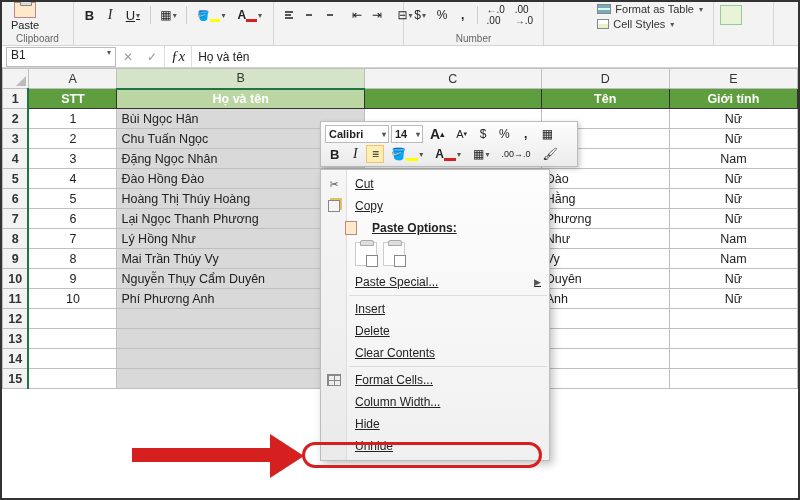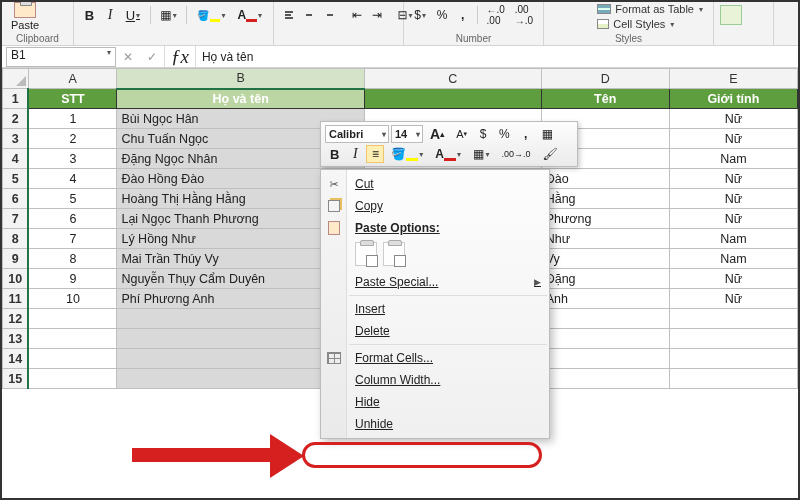--- a/index.html
+++ b/index.html
@@ -84,21 +84,21 @@
   
   .fbar {
     display:flex; align-items:center; height:22px;
     border-bottom:1px solid #d4d4d4; background:#fff;
   }
   .namebox { width:110px; border:1px solid #bbb; height:20px; margin-left:4px;
     display:flex; align-items:flex-start; padding:0 4px; font-size:12px; position:relative;}
   .namebox .dd{ position:absolute; right:4px;}
   .fx-sep { width:24px; display:flex; align-items:center; justify-content:center; color:#999;}
   .fxbtn {
-    font-style:italic; font-family:"Times New Roman",serif; font-size:19px;
+    font-style:italic; font-family:"Times New Roman",serif; font-size:15px;
     padding:0 6px; border-left:1px solid #ddd; border-right:1px solid #ddd; height:100%;
     display:flex; align-items:center;
   }
   .fval { flex:1; padding:0 6px; font-size:12px;}
 
   
   .sheet { position:relative; }
   table.grid { border-collapse:collapse; table-layout:fixed; }
   table.grid th, table.grid td {
     border:1px solid #bfbfbf; height:20px; padding:0 4px;
@@ -156,20 +156,21 @@
     background:linear-gradient(#f6f6f6,#eaeaea); border-right:1px solid #ddd;
   }
   .mitem {
     padding:4px 6px; font-size:12px; position:relative;
     display:flex; align-items:center; min-height:20px;
   }
   .mitem u { text-decoration:underline;}
   .mitem .arrow { margin-left:auto; font-size:9px; color:#555;}
   .mitem.section {
      font-weight:normal;
+     margin-left:17px;
   }
   .msep { height:1px; background:#ddd; margin:2px 0 2px 0;}
   .mitem .ic {
     position:absolute; left:-24px; width:18px; height:16px;
     display:flex; align-items:center; justify-content:center; font-size:12px;
   }
   .ic-cut::before{ content:"✂"; font-size:11px; color:#555;}
   .ic-copy::before{ content:""; display:block; width:10px; height:10px;
      border:1px solid #888; box-shadow:2px -2px 0 #e6c060;}
   .ic-paste::before{ content:""; display:block; width:10px; height:12px;
@@ -287,21 +288,20 @@
         <span class="table-ic"></span>
         <span>Format as Table</span>
           <span class="dd">▾</span>
       </div>
       <div class="fmt-as-table">
         <span class="cell-ic"></span>
         <span>Cell Styles</span>
           <span class="dd">▾</span>
       </div>
     </div>
-    <span class="lb-name">Styles</span>
   </div>
 
   <div class="grp g-cells">
     <div class="row">
       <span class="rbtn" style="width:22px;height:20px;background:#e8f3d8;border:1px solid #9c9"></span>
     </div>
   </div>
 </div>
 
 <div class="fbar">
@@ -370,21 +370,21 @@
           <th class="rowhdr sel">5</th>
           <td class="ctr bdr">4</td>
           <td class="selcol bdr">Đào Hồng Đào</td>
           <td class="bdr"></td>
           <td class="bdr">Đào</td>
           <td class="ctr bdr">Nữ</td>
         </tr>
         <tr>
           <th class="rowhdr sel">6</th>
           <td class="ctr bdr">5</td>
-          <td class="selcol bdr">Hoàng Thị Hằng Hằng</td>
+          <td class="selcol bdr">Hoàng Thị Thúy Hoàng</td>
           <td class="bdr">iúy</td>
           <td class="bdr">Hằng</td>
           <td class="ctr bdr">Nữ</td>
         </tr>
         <tr>
           <th class="rowhdr sel">7</th>
           <td class="ctr bdr">6</td>
           <td class="selcol bdr">Lại Ngọc Thanh Phương</td>
           <td class="bdr">nh</td>
           <td class="bdr">Phương</td>
@@ -404,21 +404,21 @@
           <td class="selcol bdr">Mai Trần Thúy Vy</td>
           <td class="bdr">iy</td>
           <td class="bdr">Vy</td>
           <td class="ctr bdr">Nam</td>
         </tr>
         <tr>
           <th class="rowhdr sel">10</th>
           <td class="ctr bdr">9</td>
           <td class="selcol bdr">Nguyễn Thụy Cẩm Duyên</td>
           <td class="bdr">y Cẩm</td>
-          <td class="bdr">Đặng</td>
+          <td class="bdr">Duyên</td>
           <td class="ctr bdr">Nữ</td>
         </tr>
         <tr>
           <th class="rowhdr sel">11</th>
           <td class="ctr bdr">10</td>
           <td class="selcol bdr">Phí Phương Anh</td>
           <td class="bdr"></td>
           <td class="bdr">Anh</td>
           <td class="ctr bdr">Nữ</td>
         </tr>
@@ -516,20 +516,23 @@
       <span>Paste <u>S</u>pecial...</span>
         <span class="arrow">▶</span>
     </div>
     <div class="msep"></div>
     <div class="mitem">
         <span><u>I</u>nsert</span>
       </div>
     <div class="mitem">
         <span><u>D</u>elete</span>
       </div>
+    <div class="mitem">
+        <span>Clear Co<u>n</u>tents</span>
+      </div>
     <div class="msep"></div>
     <div class="mitem">
       <span class="ic ic-table"></span>
       <span><u>F</u>ormat Cells...</span>
     </div>
     <div class="mitem">
         <span><u>C</u>olumn Width...</span>
       </div>
     <div class="mitem">
         <span><u>H</u>ide</span>

